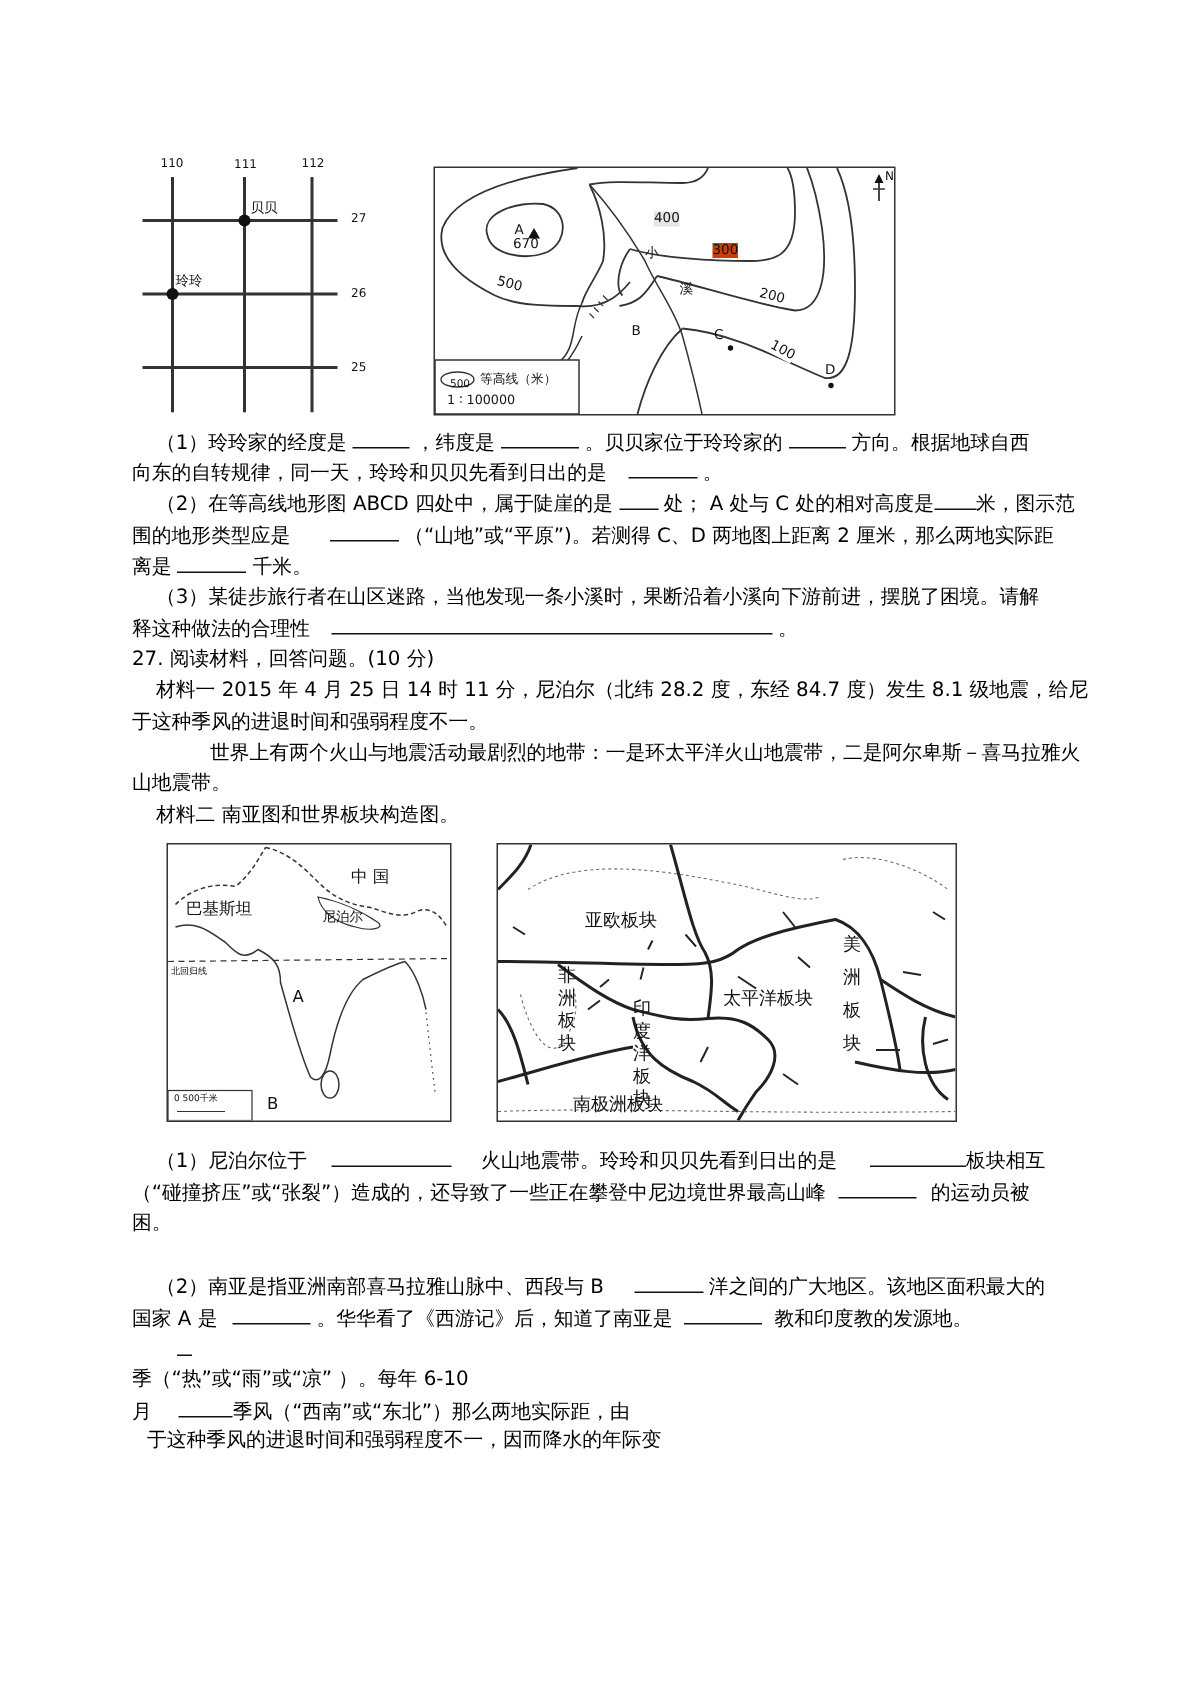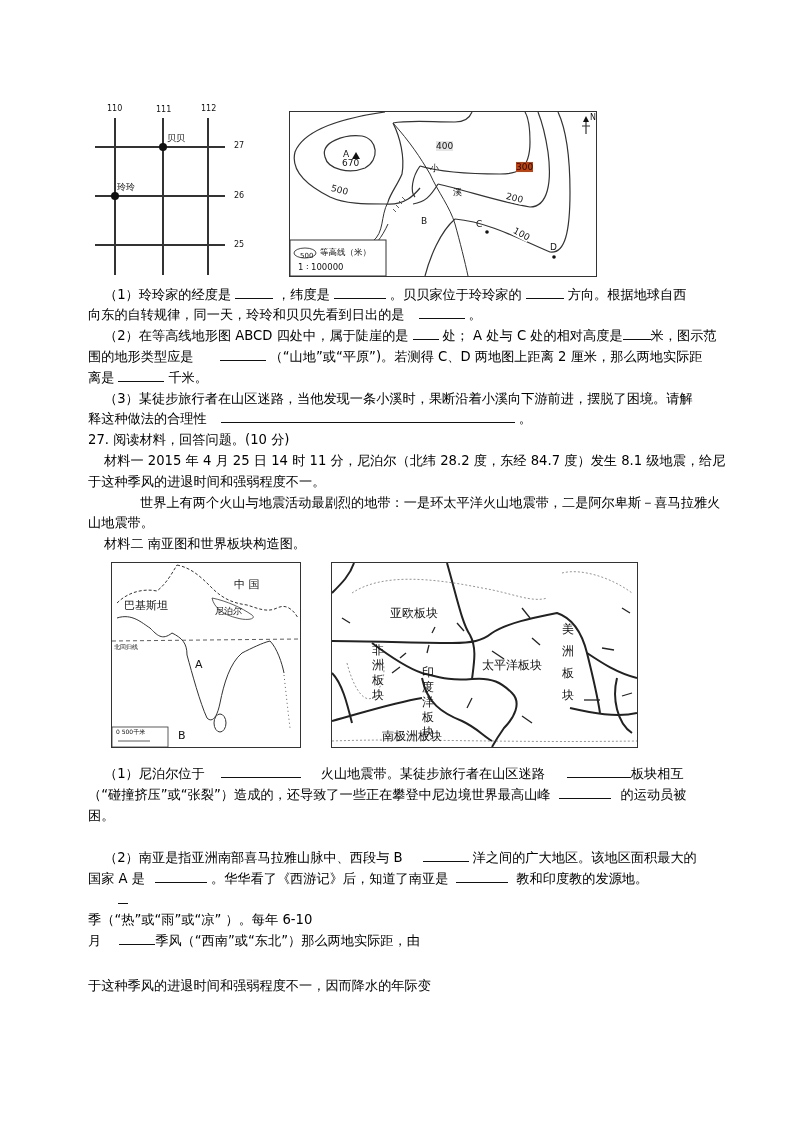--- a/index.html
+++ b/index.html
@@ -71,21 +71,21 @@
     <line x1="292" y1="14" x2="300" y2="14" stroke="#333" stroke-width="1"></line>
 
     <rect x="0" y="128" width="96" height="36" fill="#fff" stroke="#333" stroke-width="1"></rect>
     <ellipse cx="15" cy="141" rx="11" ry="5" fill="none" stroke="#333" stroke-width="0.9"></ellipse>
   </svg>
   <span class="abs" style="left:300px; top:1px; font-size:8px;">N</span>
   <span class="abs" style="left:53px; top:37px; font-size:9px;">A</span>
   <span class="abs" style="left:52px; top:46px; font-size:9px;">670</span>
   <span class="abs" style="left:41px; top:73px; font-size:9px; transform:rotate(14deg);">500</span>
   <span class="abs" style="left:146px; top:29px; font-size:9px; background:#e5e5e5;">400</span>
-  <span class="abs" style="left:185px; top:50px; font-size:9px; background:#c2410c;margin-left:41px;">300</span>
+  <span class="abs" style="left:185px; top:50px; font-size:9px; background:#c2410c;">300</span>
   <span class="abs" style="left:216px; top:81px; font-size:9px; background:#fff; transform:rotate(14deg);">200</span>
   <span class="abs" style="left:223px; top:117px; font-size:9px; background:#fff; transform:rotate(28deg);">100</span>
   <span class="abs" style="left:140px; top:50px; font-size:9px;">小</span>
   <span class="abs" style="left:163px; top:74px; font-size:9px;">溪</span>
   <span class="abs" style="left:131px; top:104px; font-size:9px;">B</span>
   <span class="abs" style="left:186px; top:107px; font-size:9px;">C</span>
   <span class="abs" style="left:260px; top:130px; font-size:9px;">D</span>
   <span class="abs" style="left:10px; top:140px; font-size:7px;">500</span>
   <span class="abs" style="left:30px; top:135px; font-size:8.5px;">等高线（米）</span>
   <span class="abs" style="left:8px; top:150px; font-size:8.5px;">1 ∶ 100000</span>
@@ -184,33 +184,33 @@
   </svg>
   <span class="abs" style="left:58px; top:42px; font-size:12px;">亚欧板块</span>
   <span class="abs" style="left:40px; top:80px; font-size:12px; width:14px; line-height:15px; white-space:normal;">非洲板块</span>
   <span class="abs" style="left:90px; top:102px; font-size:12px; width:14px; line-height:15px; white-space:normal;">印度洋板块</span>
   <span class="abs" style="left:150px; top:94px; font-size:12px;">太平洋板块</span>
   <span class="abs" style="left:230px; top:55px; font-size:12px; width:14px; line-height:22px; white-space:normal;">美洲板块</span>
   <span class="abs" style="left:50px; top:165px; font-size:12px;">南极洲板块</span>
 </div>
 
 <div class="line indent" style="top:764px;">
-  <span>（1）尼泊尔位于</span><span class="blank" style="width:80px; margin:0 20px 0 16px;"></span><span>火山地震带。某徒步旅行者在山区迷路</span><span class="blank" style="width:64px; margin:0 0 0 22px;"></span><span>板块相互</span>
+  <span>（1）尼泊尔位于</span><span class="blank" style="width:80px; margin:0 20px 0 16px;"></span><span>火山地震带。玲玲和贝贝先看到日出的是</span><span class="blank" style="width:64px; margin:0 0 0 22px;"></span><span>板块相互</span>
 </div>
 <div class="line" style="top:785px;">
   <span>（“碰撞挤压”或“张裂”）造成的，还导致了一些正在攀登中尼边境世界最高山峰</span><span class="blank" style="width:52px; margin:0 10px 0 8px;"></span><span>的运动员被</span>
 </div>
 <div class="line" style="top:806px;">困。</div>
 
 <div class="line indent" style="top:848px;">
   <span>（2）南亚是指亚洲南部喜马拉雅山脉中、西段与 B</span><span class="blank" style="width:46px; margin-left:20px;"></span><span>洋之间的广大地区。该地区面积最大的</span>
 </div>
 <div class="line" style="top:869px;">
   <span>国家 A 是</span><span class="blank" style="width:52px; margin-left:10px;"></span><span>。华华看了《西游记》后，知道了南亚是</span><span class="blank" style="width:52px; margin:0 8px;"></span><span>教和印度教的发源地。</span>
 </div>
 <div class="line indent" style="top:890px;">
   <span class="blank" style="width:10px; margin-left:14px;"></span>
 </div>
 <div class="line" style="top:910px;">季（“热”或“雨”或“凉” ）。每年 6-10</div>
 <div class="line" style="top:931px;">
   <span>月</span><span class="blank" style="width:36px; margin:0 0 0 18px;"></span><span>季风（“西南”或“东北”）那么两地实际距，由</span>
 </div>
-<div class="line" style="top:976px;">于这种季风的进退时间和强弱程度不一，因而降水的年际变</div>
+<div class="line" style="top:951px;margin-left:10px;">于这种季风的进退时间和强弱程度不一，因而降水的年际变</div>
 
 </body></html>

